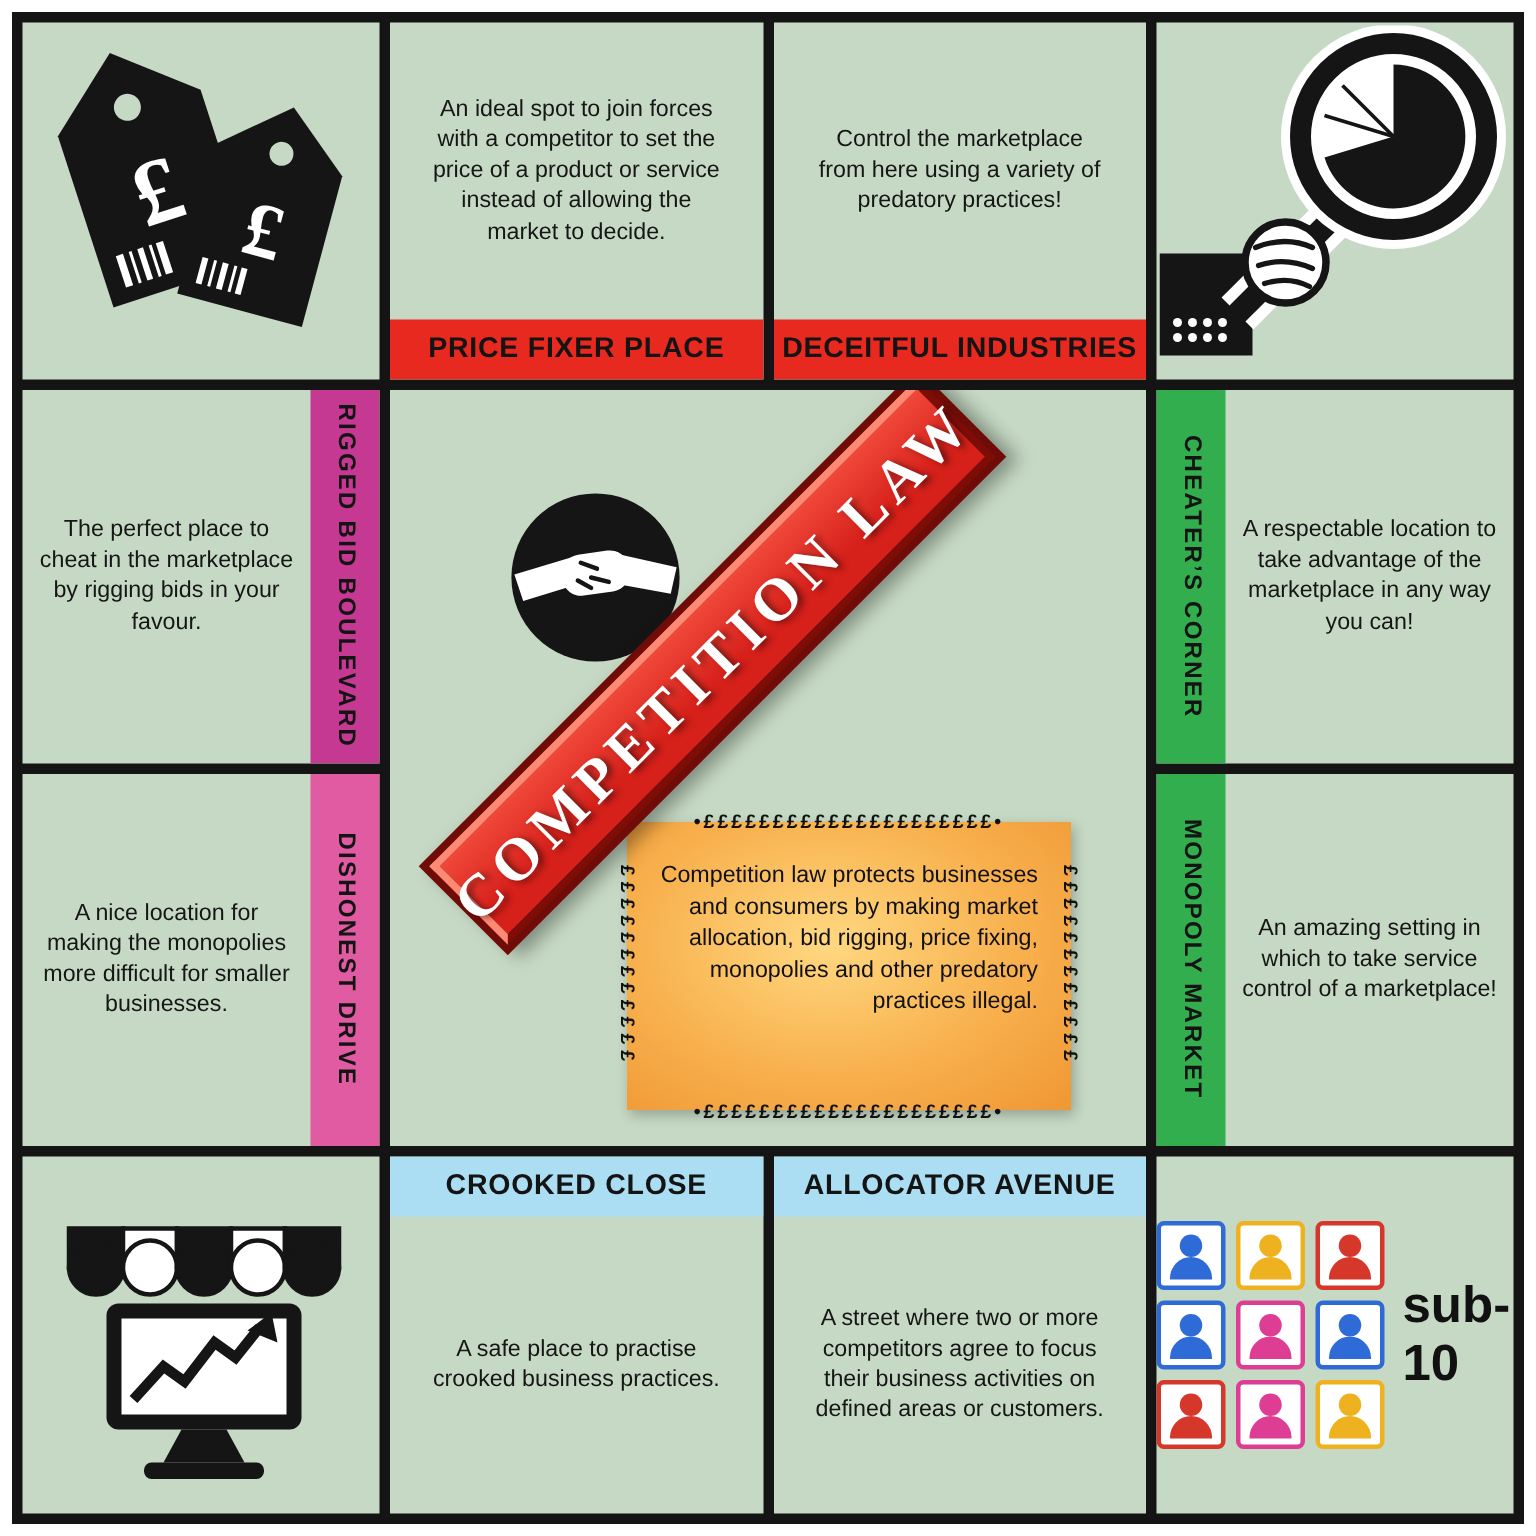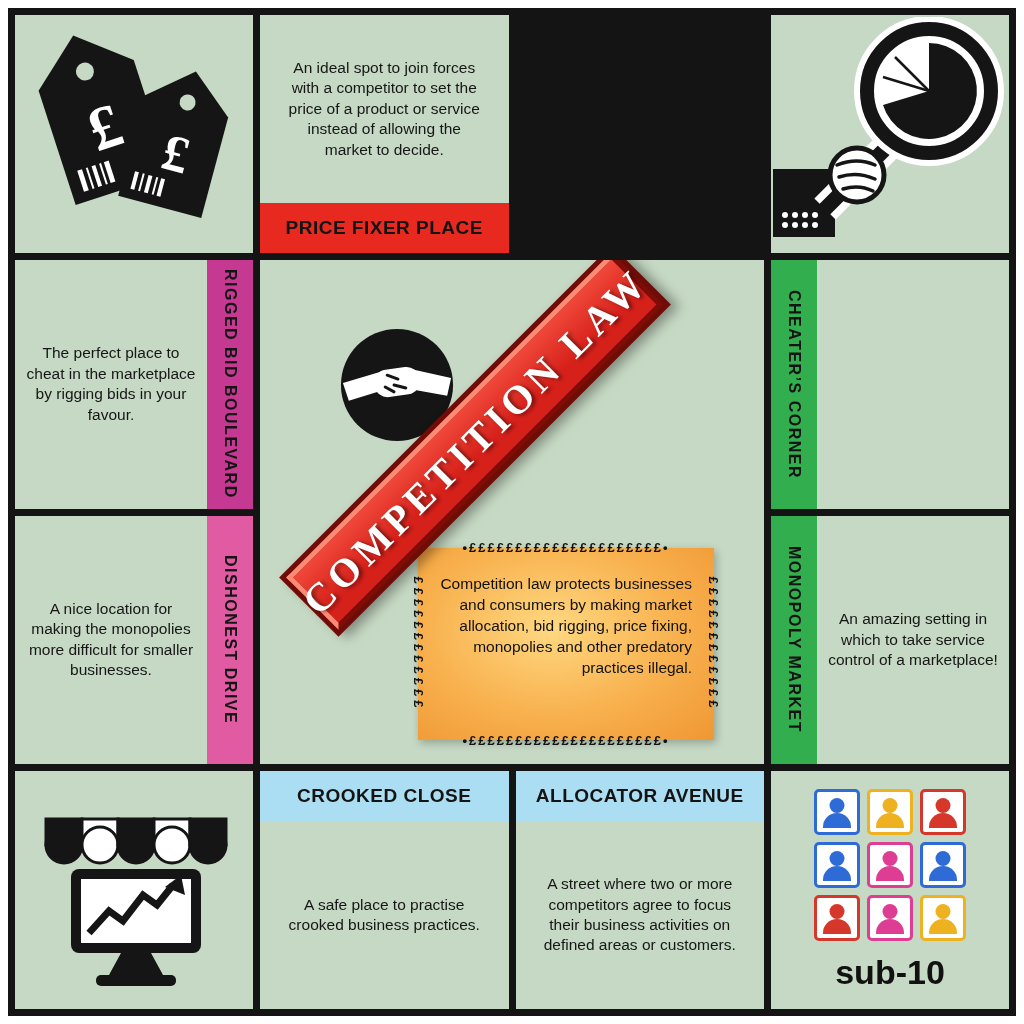--- a/index.html
+++ b/index.html
@@ -32,36 +32,36 @@
   .a-tl{grid-area:tl}.a-t1{grid-area:t1}.a-t2{grid-area:t2}.a-tr{grid-area:tr}
   .a-l1{grid-area:l1}.a-c{grid-area:c}.a-r1{grid-area:r1}.a-l2{grid-area:l2}
   .a-r2{grid-area:r2}.a-bl{grid-area:bl}.a-b1{grid-area:b1}.a-b2{grid-area:b2}.a-br{grid-area:br}
 
   
   .col{flex-direction:column}
   .cell-desc{flex:1;display:flex;align-items:center;justify-content:center;text-align:center;
     padding:10px 26px;font-size:15.5px;line-height:1.32;font-weight:500}
   .side-desc{flex:1;display:flex;align-items:center;justify-content:center;text-align:center;
     padding:10px 10px;font-size:15.5px;line-height:1.32;font-weight:500}
-  .hband{height:50px;display:flex;align-items:center;justify-content:center;
+  .hband{height:40px;display:flex;align-items:center;justify-content:center;
     font-weight:bold;font-size:19px;letter-spacing:.5px;color:#141414;white-space:nowrap}
   .hband.red{background:var(--red-banner)}
   .hband.blue{background:var(--blue-banner)}
   .vband{width:46px;display:flex;align-items:center;justify-content:center;
     writing-mode:vertical-rl;font-weight:bold;font-size:16px;letter-spacing:1.5px;color:#141414;white-space:nowrap}
   .vband.magenta{background:var(--magenta-banner)}
   .vband.pink{background:var(--pink-banner)}
   .vband.green{background:var(--green-banner)}
 
   
   .corner{align-items:flex-start}
   .corner svg{display:block}
   .a-tr{justify-content:flex-end}
   .a-bl{align-items:flex-end}
-  .a-br{flex-direction:column;align-items:center;justify-content:center;gap:12px}
+  .a-br{flex-direction:row;align-items:center;justify-content:center;gap:12px}
   .people-grid{display:grid;grid-template-columns:repeat(3,46px);grid-auto-rows:46px;gap:7px}
   .person-tile{width:46px;height:46px;background:#fff;border:3px solid currentColor;border-radius:5px;position:relative;overflow:hidden}
   .p-head{position:absolute;top:6px;left:50%;transform:translateX(-50%);width:15px;height:15px;border-radius:50%;background:currentColor}
   .p-body{position:absolute;bottom:4px;left:50%;transform:translateX(-50%);width:28px;height:15px;border-radius:14px 14px 0 0;background:currentColor}
   .sub10{font-size:34px;font-weight:bold;color:#111;letter-spacing:0}
 
   
   .center-cell{position:relative}
   .handshake{position:absolute;left:78px;top:66px;width:118px;height:118px;z-index:1}
   .ribbon-wrap{position:absolute;left:-20px;top:139px;width:470px;height:84px;
@@ -116,20 +116,24 @@
           </g>
         </g>
       </svg>
     </div>
 
     <div class="cell col a-t1">
       <div class="cell-desc">An ideal spot to join forces with a competitor to set the price of a product or service instead of allowing the market to decide.</div>
       <div class="hband red">PRICE FIXER PLACE</div>
     </div>
 
+    <div class="cell col a-t2">
+      <div class="cell-desc">Control the marketplace from here using a variety of predatory practices!</div>
+      <div class="hband red">DECEITFUL INDUSTRIES</div>
+    </div>
 
     <div class="cell corner a-tr">
       <svg width="236" height="232" viewBox="0 0 236 232" style="margin:2px 0 0 0">
         <rect x="0" y="152" width="62" height="68" fill="#151515"></rect>
         <g fill="#fff">
           <circle cx="12" cy="198" r="3"></circle>
             <circle cx="22" cy="198" r="3"></circle>
             <circle cx="32" cy="198" r="3"></circle>
             <circle cx="42" cy="198" r="3"></circle>
           <circle cx="12" cy="208" r="3"></circle>
@@ -173,20 +177,21 @@
         <div class="pb pb-top">•£££££££££££££££££££££•</div>
         <div class="pb pb-bottom">•£££££££££££££££££££££•</div>
         <div class="pb pb-left">££££££££££££</div>
         <div class="pb pb-right">££££££££££££</div>
         <p class="info-text">Competition law protects businesses and consumers by making market allocation, bid rigging, price fixing, monopolies and other predatory practices illegal.</p>
       </div>
     </div>
 
     <div class="cell a-r1">
       <div class="vband green">CHEATER’S CORNER</div>
+      <div class="side-desc">A respectable location to take advantage of the marketplace in any way you can!</div>
     </div>
 
     <div class="cell a-l2">
       <div class="side-desc">A nice location for making the monopolies more difficult for smaller businesses.</div>
       <div class="vband pink">DISHONEST DRIVE</div>
     </div>
 
     <div class="cell a-r2">
       <div class="vband green">MONOPOLY MARKET</div>
       <div class="side-desc">An amazing setting in which to take service control of a marketplace!</div>

